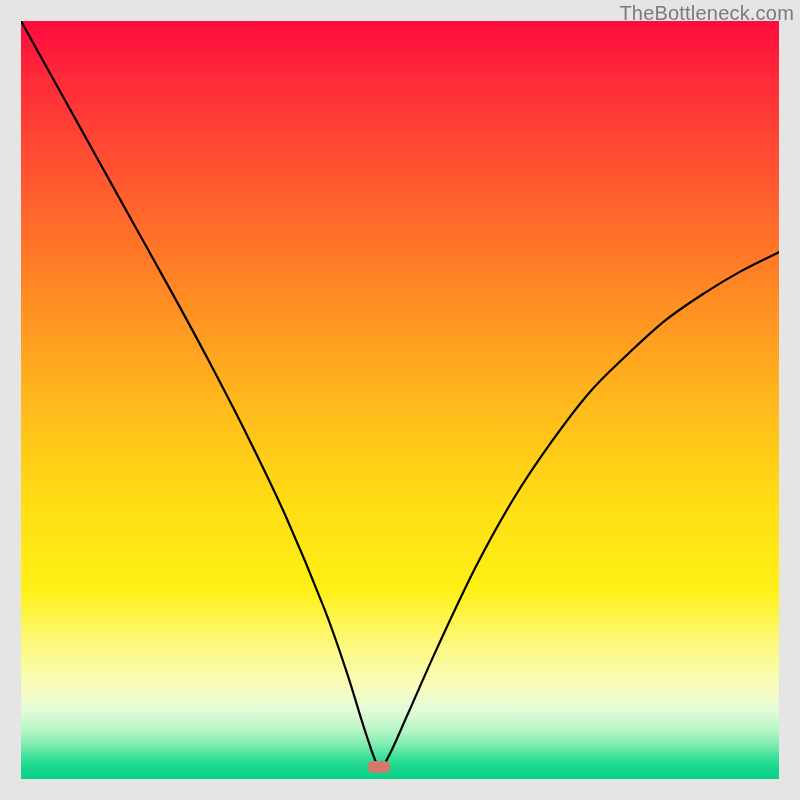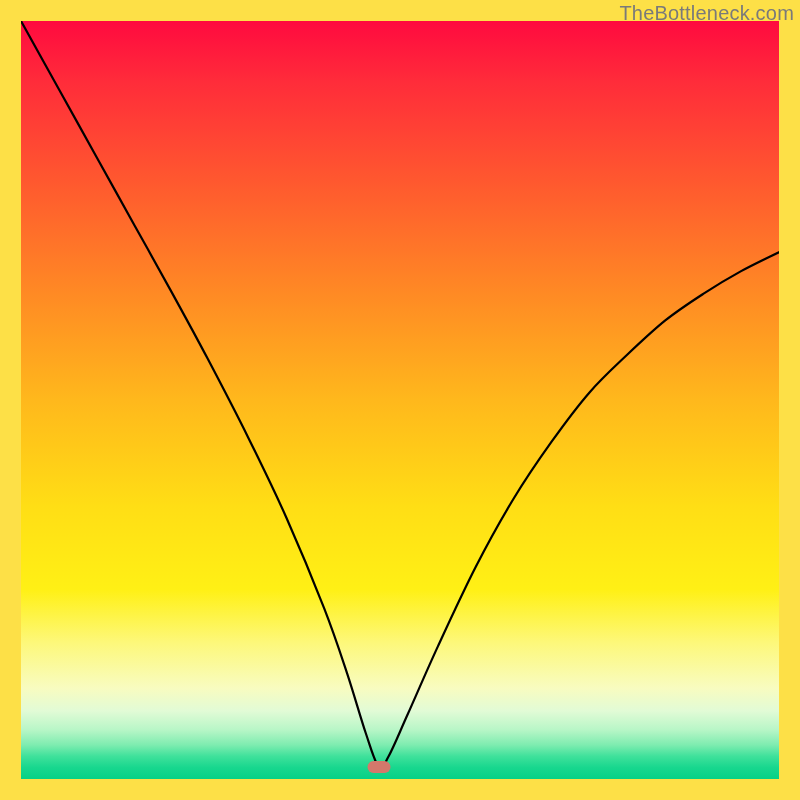--- a/index.html
+++ b/index.html
@@ -8,21 +8,21 @@
     width: 800px;
     height: 800px;
     overflow: hidden;
     background: #000;
     font-family: Arial, Helvetica, sans-serif;
   }
   .frame {
     position: relative;
     width: 800px;
     height: 800px;
-    background: #fde047;
+    background: #e5e5e5;
   }
   .plot {
     position: absolute;
     left: 21px;
     top: 21px;
     width: 758px;
     height: 758px;
     
     background: linear-gradient(
       to bottom,

